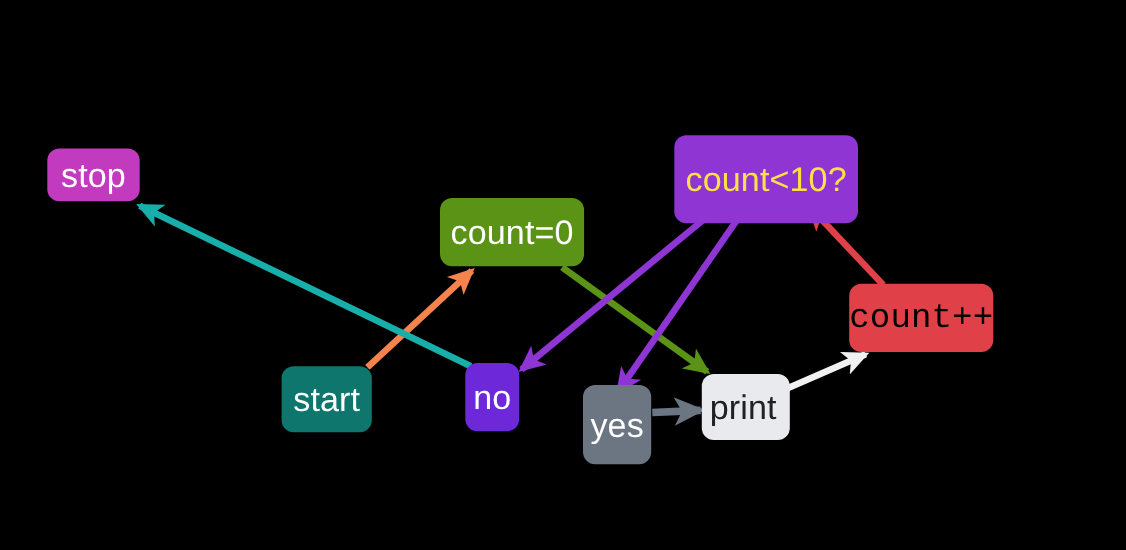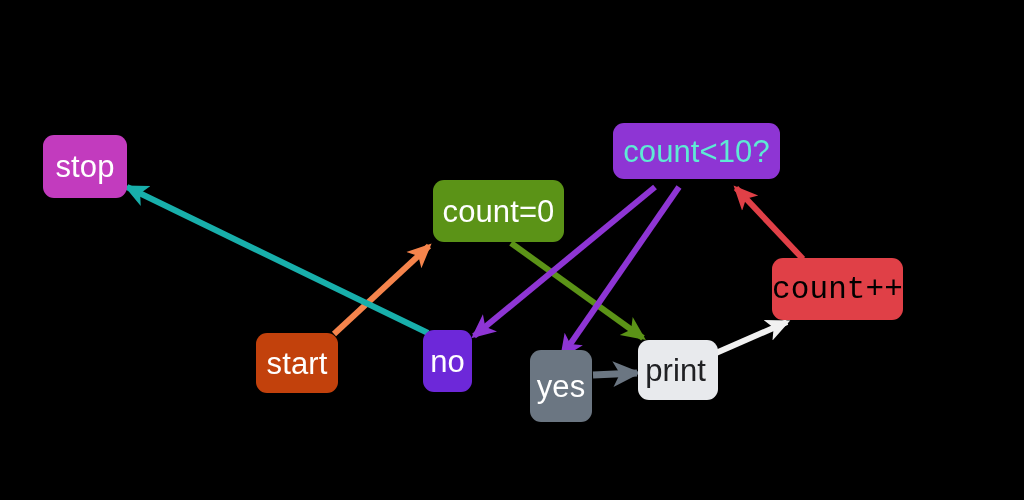--- a/index.html
+++ b/index.html
@@ -77,33 +77,33 @@
       <line x1="428" y1="333" x2="127" y2="187" stroke="#18AFAB" stroke-width="6" stroke-linecap="butt" marker-end="url(#arrow-1)"></line>
       <line x1="511" y1="243" x2="643" y2="338" stroke="#5B9317" stroke-width="6" stroke-linecap="butt" marker-end="url(#arrow-2)"></line>
       <line x1="655" y1="187" x2="474" y2="336" stroke="#8E35D4" stroke-width="6" stroke-linecap="butt" marker-end="url(#arrow-3)"></line>
       <line x1="679" y1="187" x2="562" y2="356" stroke="#8E35D4" stroke-width="6" stroke-linecap="butt" marker-end="url(#arrow-4)"></line>
       <line x1="593" y1="375" x2="637" y2="373" stroke="#6B7682" stroke-width="7" stroke-linecap="butt" marker-end="url(#arrow-5)"></line>
       <line x1="716" y1="353" x2="787" y2="322" stroke="#F1F1F1" stroke-width="6" stroke-linecap="butt" marker-end="url(#arrow-6)"></line>
       <line x1="803" y1="259" x2="736" y2="188" stroke="#E04047" stroke-width="6" stroke-linecap="butt" marker-end="url(#arrow-7)"></line>
     </svg>
 
   <div id="node-layer">
-      <div class="node" style="left: 43px; top: 135px; width: 84px; height: 63px; background: rgb(194, 59, 190); color: rgb(255, 255, 255);">
+      <div class="node" style="left: 43px; top: 135px; width: 84px; height: 48px; background: rgb(194, 59, 190); color: rgb(255, 255, 255);">
         <span>stop</span>
       </div>
-      <div class="node" style="left: 400px; top: 180px; width: 131px; height: 62px; background: rgb(91, 147, 23); color: rgb(255, 255, 255); margin-left: 33px;">
+      <div class="node" style="left: 400px; top: 180px; width: 131px; height: 62px; background: rgb(91, 147, 23); color: rgb(255, 255, 255);">
         <span>count=0</span>
       </div>
-      <div class="node" style="left: 613px; top: 123px; width: 167px; height: 56px; background: rgb(142, 53, 212); color: #5eead4; justify-content: center;">
+      <div class="node" style="left: 613px; top: 123px; width: 167px; height: 80px; background: rgb(142, 53, 212); color: #fde047; justify-content: center;">
         <span>count&lt;10?</span>
       </div>
       <div class="node" style="left: 772px; top: 258px; width: 131px; height: 62px; background: rgb(224, 64, 71); color: #000000; font-family: Liberation Mono, monospace;">
         <span>count++</span>
       </div>
-      <div class="node" style="left: 256px; top: 333px; width: 82px; height: 60px; background: #c2410c; color: rgb(255, 255, 255);">
+      <div class="node" style="left: 256px; top: 333px; width: 82px; height: 60px; background: #0f766e; color: rgb(255, 255, 255);">
         <span>start</span>
       </div>
       <div class="node" style="left: 423px; top: 330px; width: 49px; height: 62px; background: #6d28d9; color: rgb(255, 255, 255);">
         <span>no</span>
       </div>
       <div class="node" style="left: 530px; top: 350px; width: 62px; height: 72px; background: rgb(107, 118, 130); color: rgb(255, 255, 255);">
         <span>yes</span>
       </div>
       <div class="node light-node" style="left: 638px; top: 340px; width: 80px; height: 60px; background: rgb(232, 234, 237); color: rgb(32, 33, 36); justify-content: flex-end;">
         <span>print</span>

